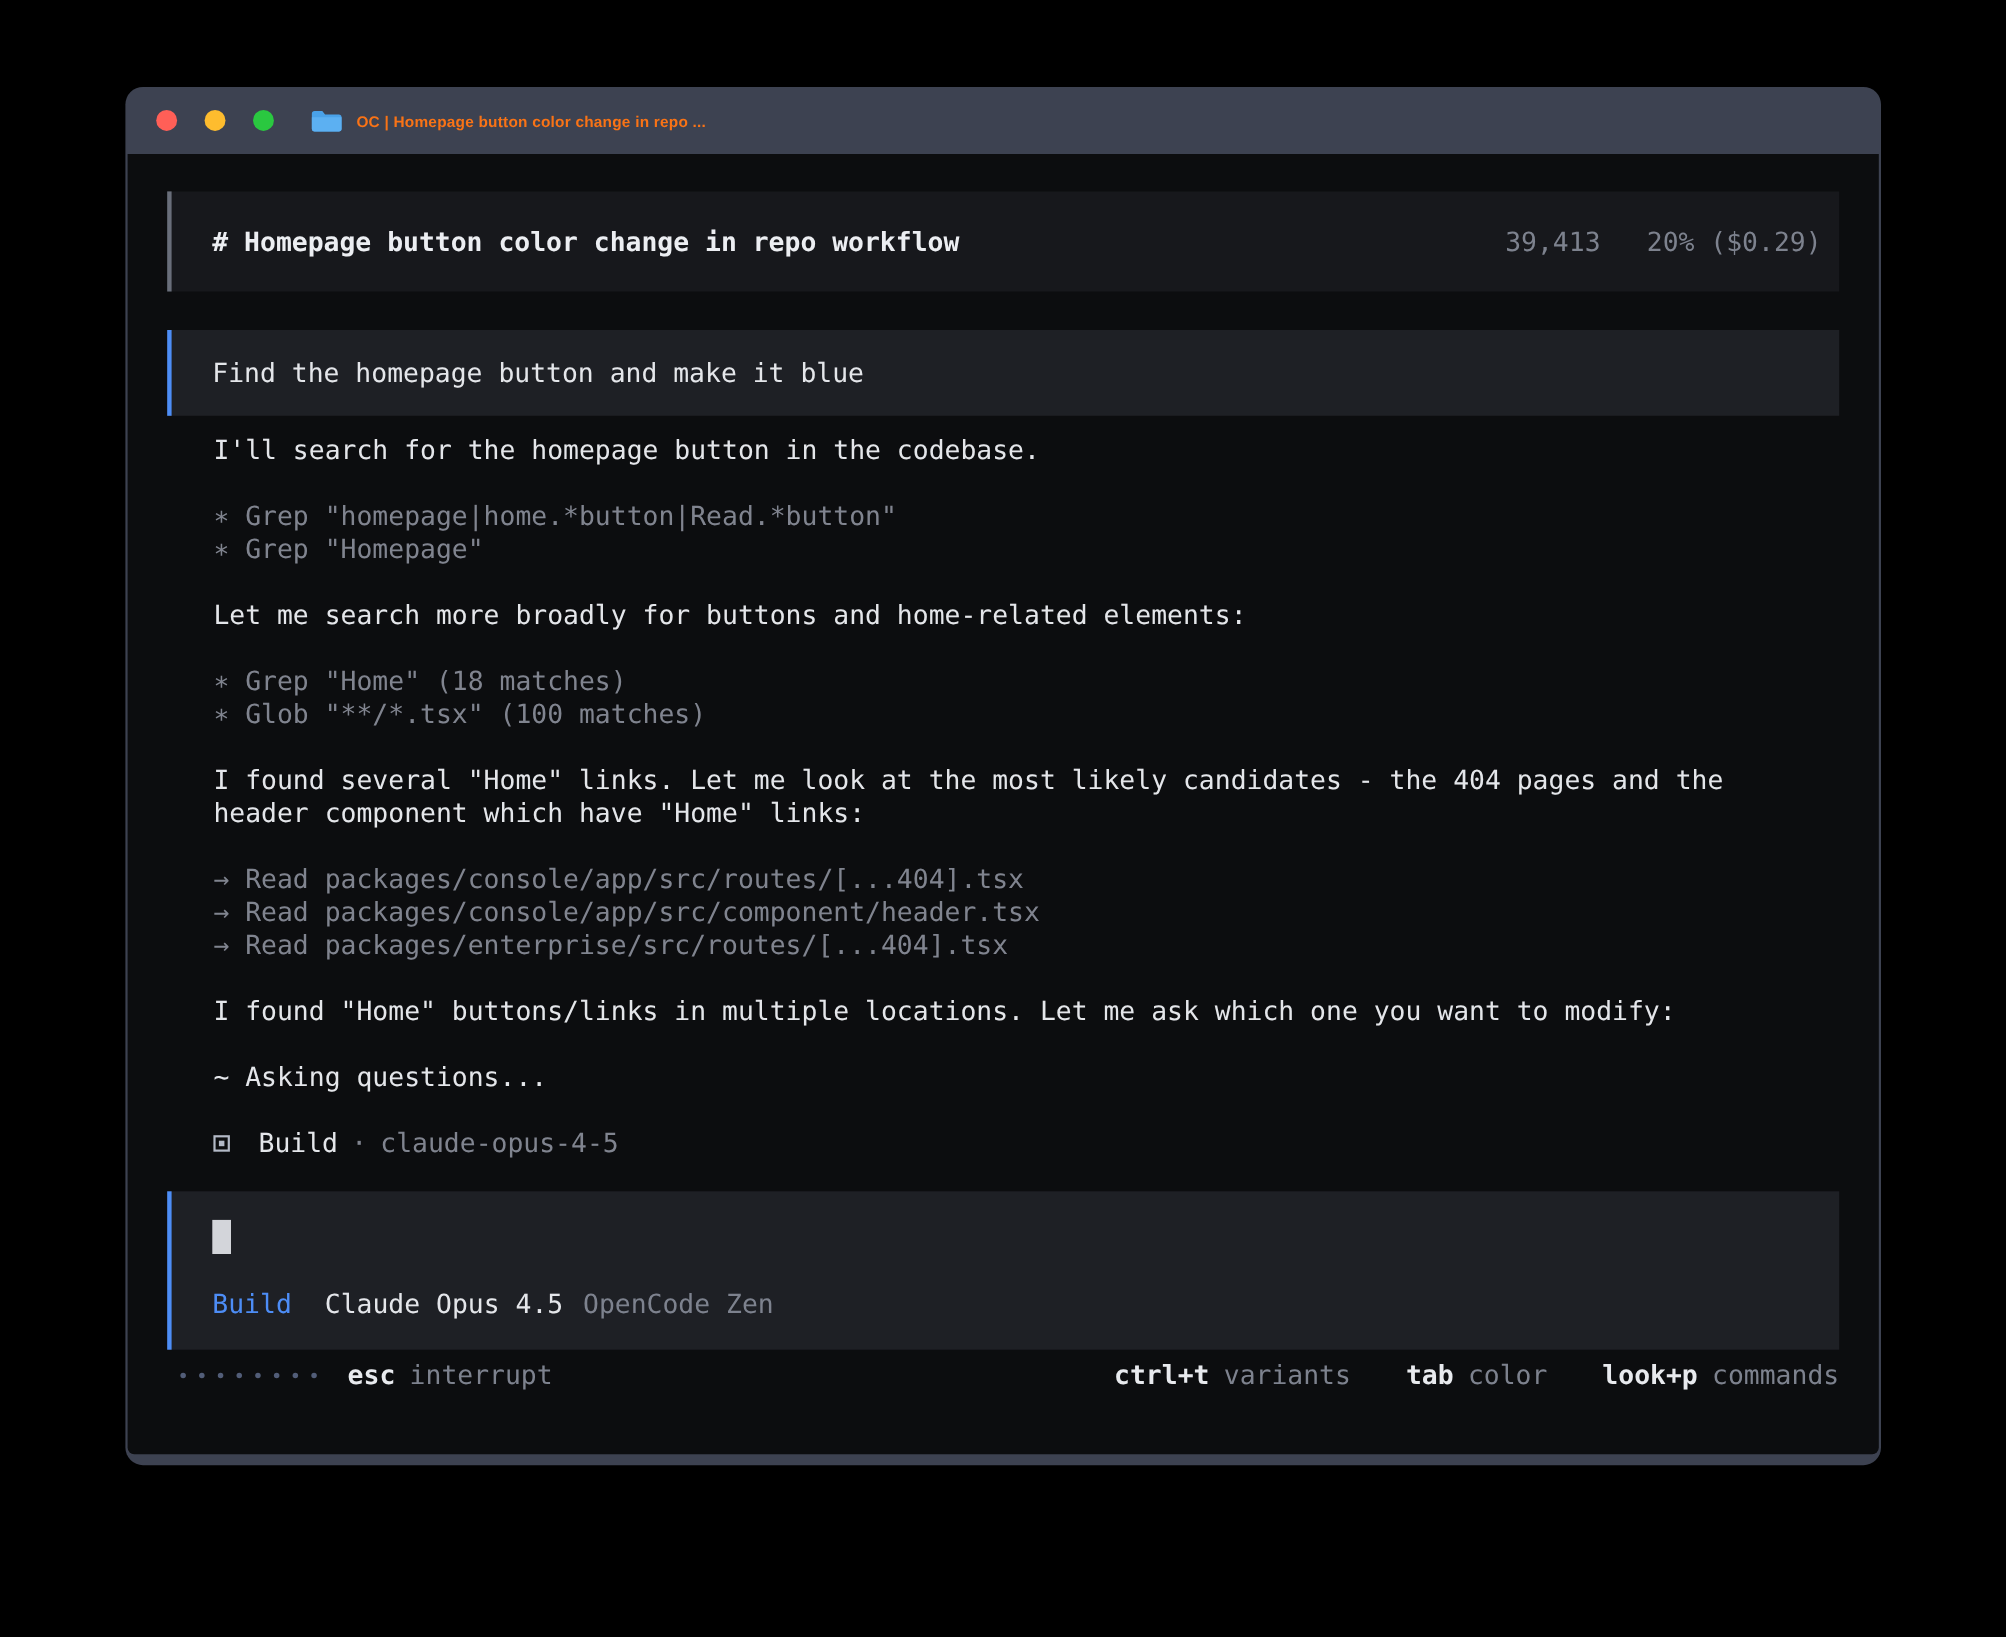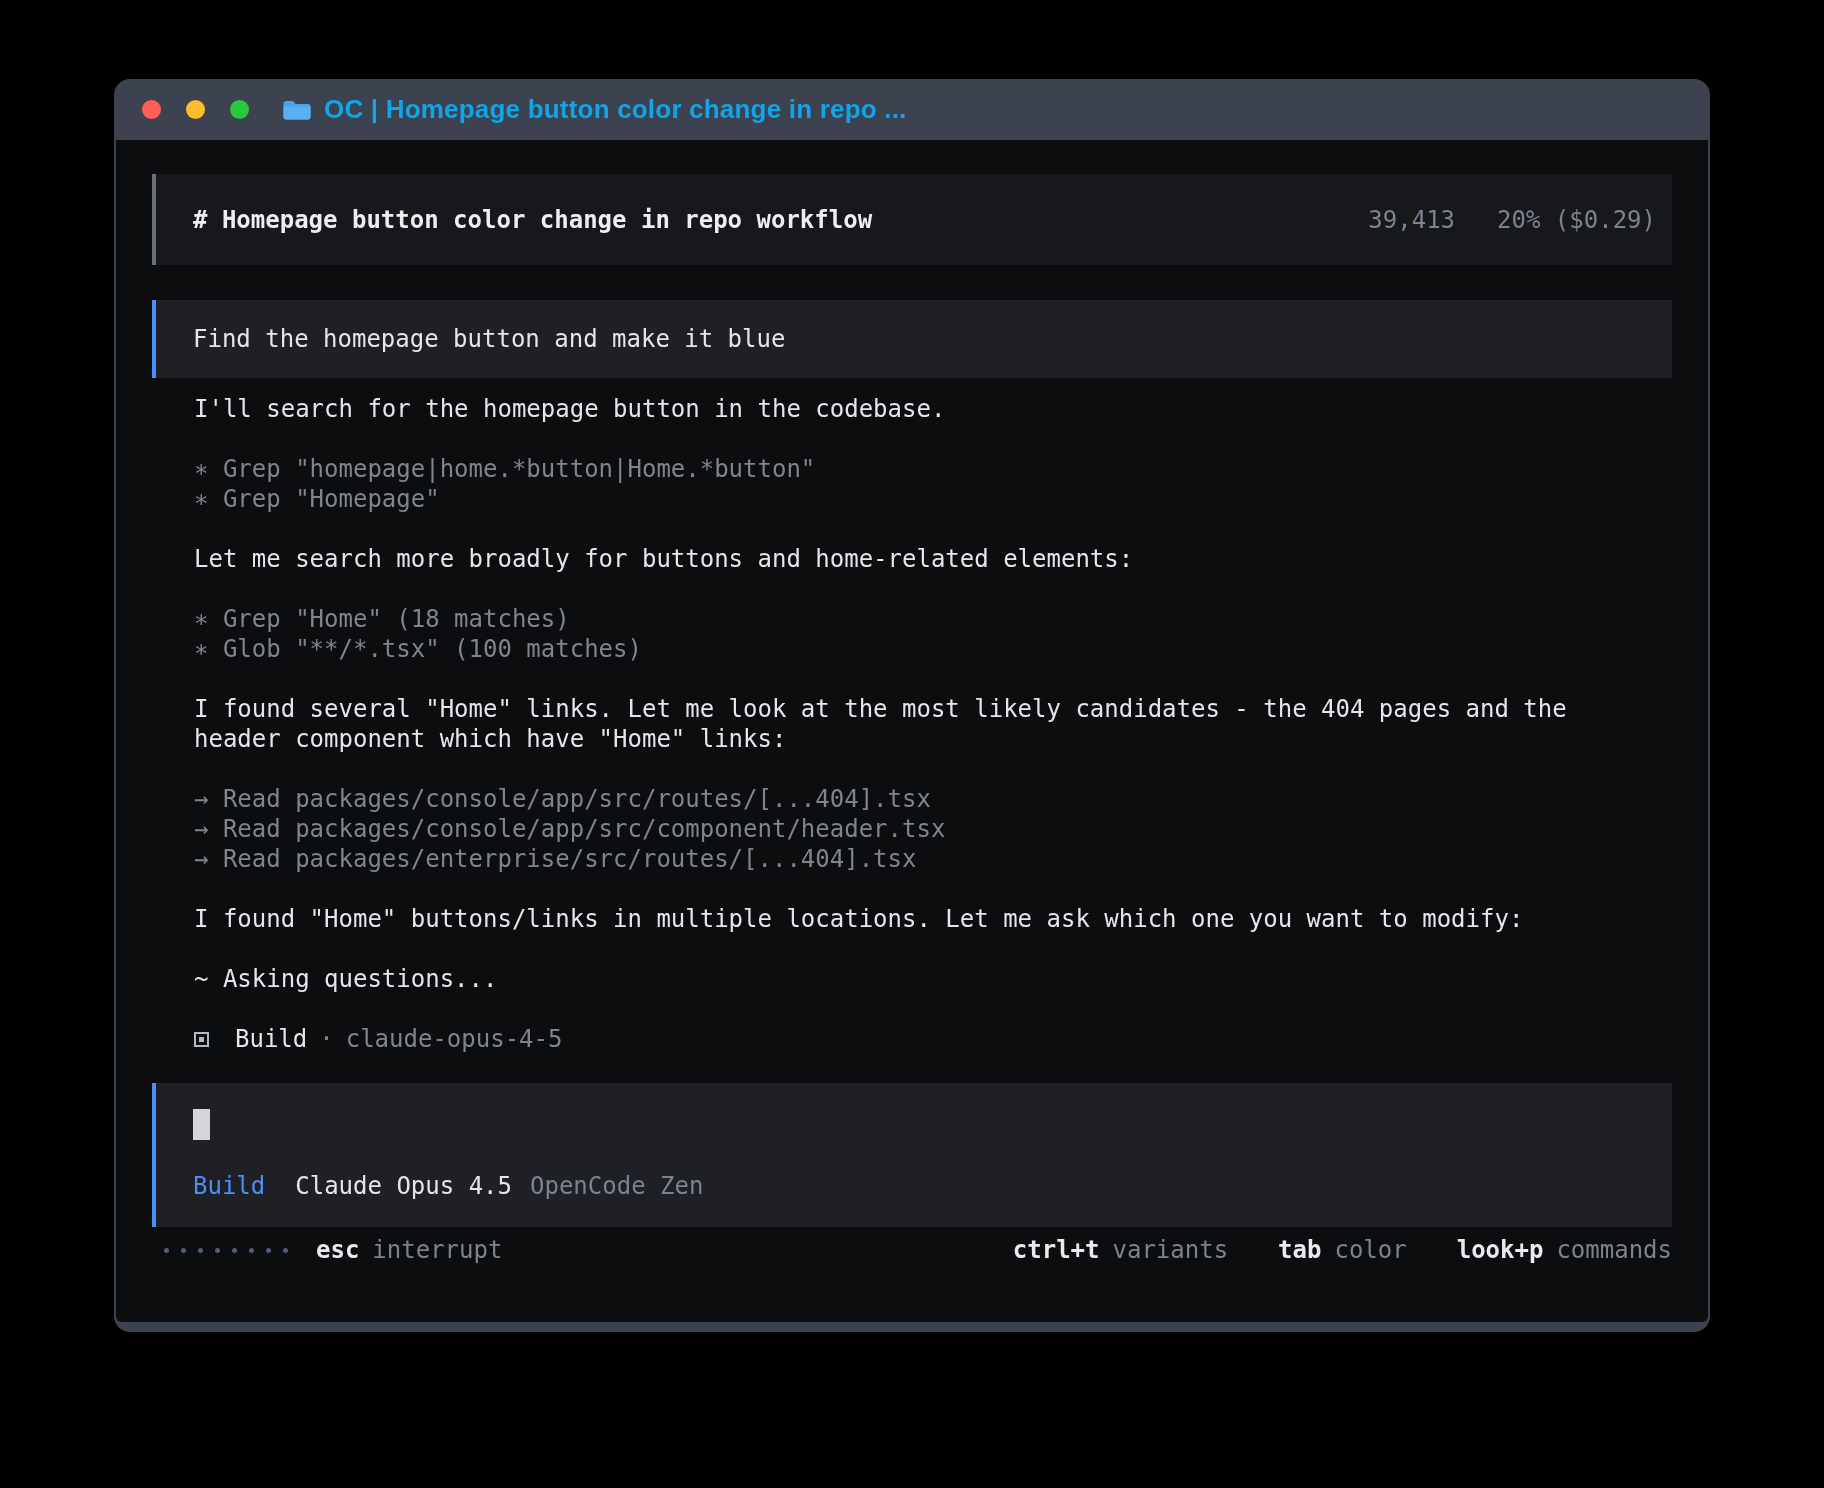--- a/index.html
+++ b/index.html
@@ -25,21 +25,21 @@
     padding-left:26px;
   }
   .lights { display:flex; gap:25px; margin-right:33px; }
   .light { width:19px; height:19px; border-radius:50%; display:inline-block; }
   .light.red    { background:#ff5f57; }
   .light.yellow { background:#febc2e; }
   .light.green  { background:#2ac840; }
   .folder-icon { display:inline-flex; align-items:center; margin-right:12px; }
   .window-title {
     font-family:"Liberation Sans","DejaVu Sans",sans-serif;
-    font-weight:700; font-size:26px; color:#0ea5e9;
+    font-weight:700; font-size:14px; color:#f97316;
     letter-spacing:.2px;
     white-space:nowrap;
   }
 
   
   .terminal {
     background:#0c0d0f;
     height:1182px;
     border-radius:0 0 6px 6px;
     overflow:hidden;
@@ -146,21 +146,21 @@
         </span>
       </div>
 
       <div class="user-msg">
         <span>Find the homepage button and make it blue</span>
       </div>
 
       <div class="transcript">
         <div class="line">I'll search for the homepage button in the codebase.</div>
         <div class="gap"></div>
-        <div class="line dim">∗ Grep "homepage|home.*button|Home.*button"</div>
+        <div class="line dim">∗ Grep "homepage|home.*button|Read.*button"</div>
         <div class="line dim">∗ Grep "Homepage"</div>
         <div class="gap"></div>
         <div class="line">Let me search more broadly for buttons and home-related elements:</div>
         <div class="gap"></div>
         <div class="line dim">∗ Grep "Home" (18 matches)</div>
         <div class="line dim">∗ Glob "**/*.tsx" (100 matches)</div>
         <div class="gap"></div>
         <div class="line">I found several "Home" links. Let me look at the most likely candidates - the 404 pages and the</div>
         <div class="line">header component which have "Home" links:</div>
         <div class="gap"></div>

